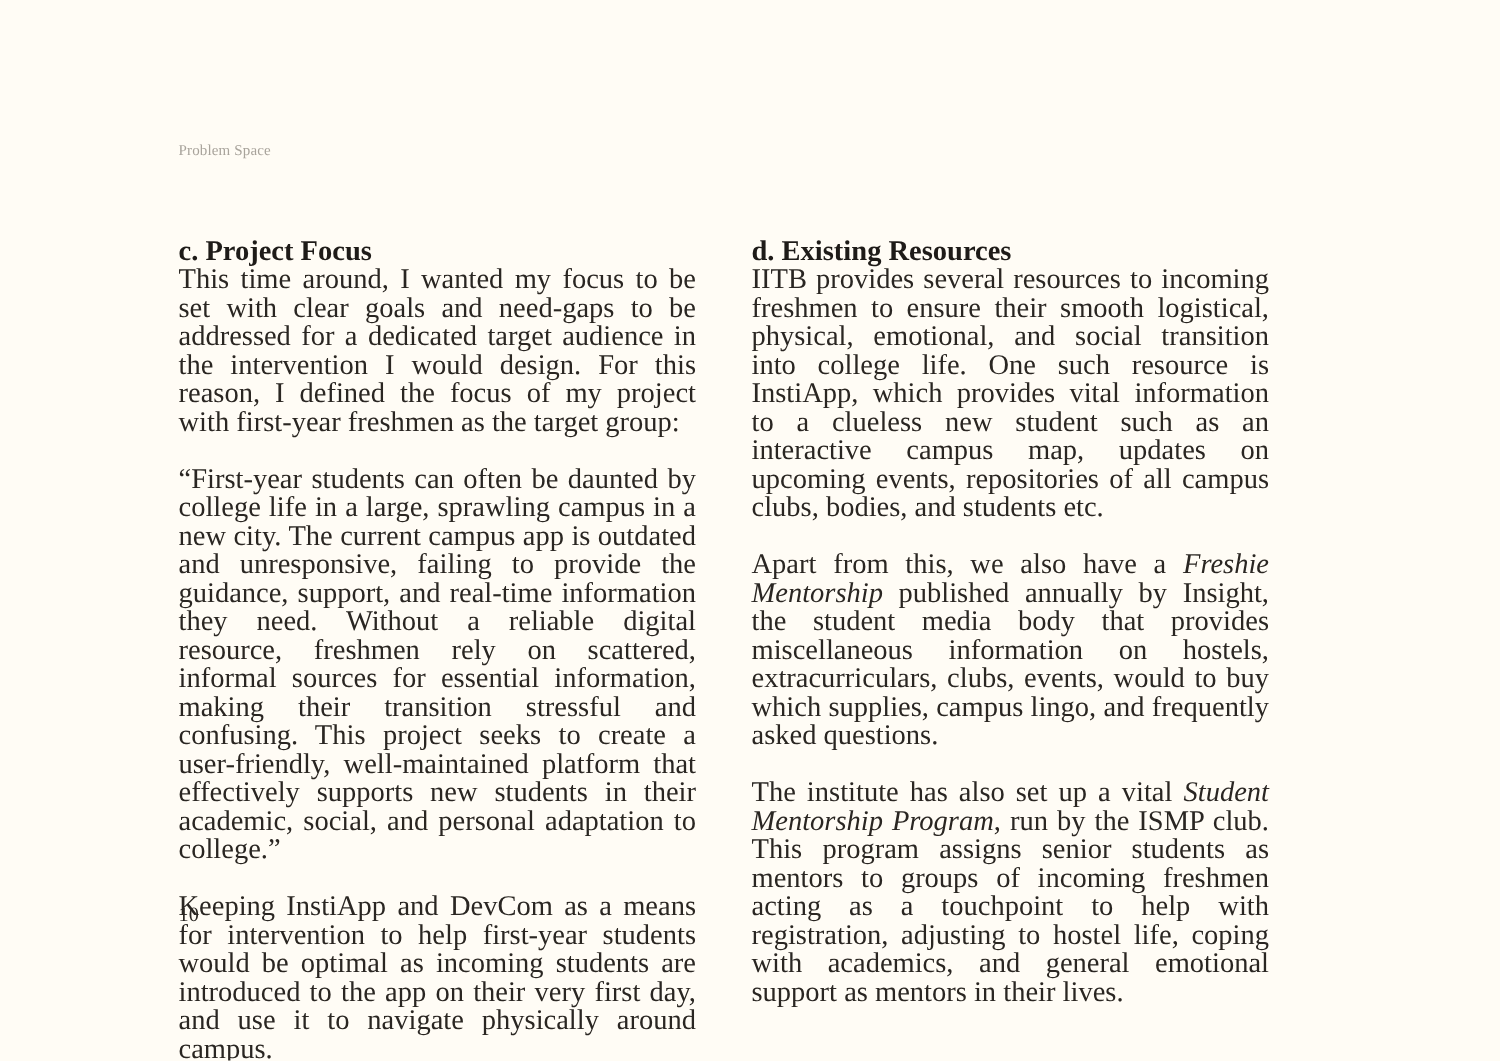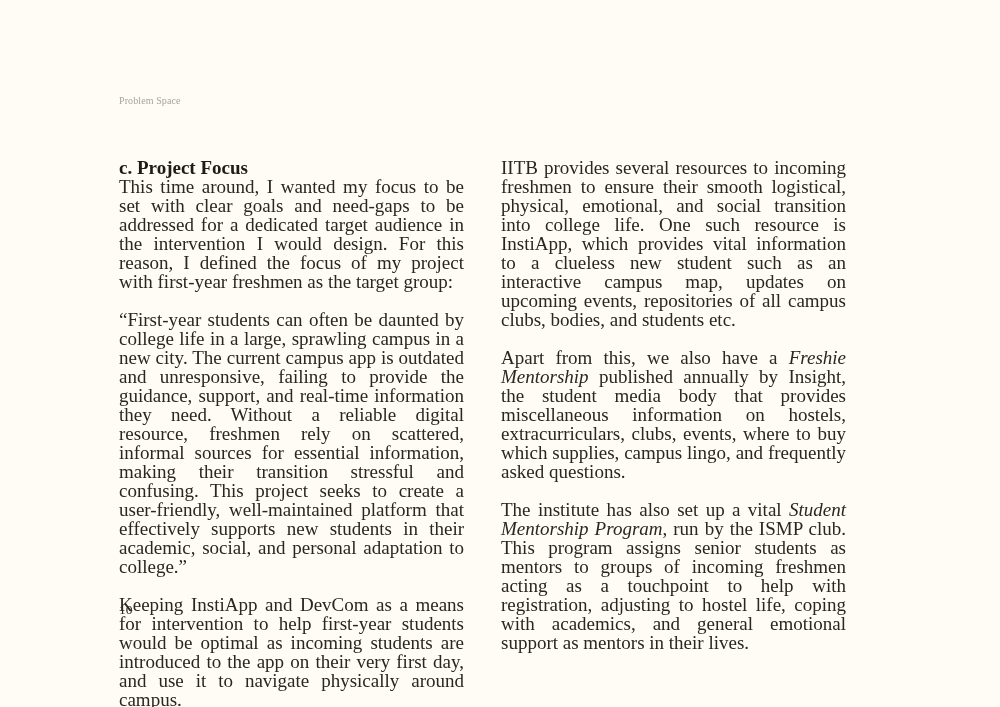--- a/index.html
+++ b/index.html
@@ -59,18 +59,19 @@
 <div class="running-header">Problem Space</div>
 
 <div class="column col-left">
   <p class="section-heading">c. Project Focus</p>
   <p class="para">This time around, I wanted my focus to be set with clear goals and need-gaps to be addressed for a dedicated target audience in the intervention I would design. For this reason, I defined the focus of my project with first-year freshmen as the target group:</p>
   <p class="para">“First-year students can often be daunted by college life in a large, sprawling campus in a new city. The current campus app is outdated and unresponsive, failing to provide the guidance, support, and real-time information they need. Without a reliable digital resource, freshmen rely on scattered, informal sources for essential information, making their transition stressful and confusing. This project seeks to create a user-friendly, well-maintained platform that effectively supports new students in their academic, social, and personal adaptation to college.”</p>
   <p class="para last">Keeping InstiApp and DevCom as a means for intervention to help first-year students would be optimal as incoming students are introduced to the app on their very first day, and use it to navigate physically around campus.</p>
 </div>
 
 <div class="column col-right">
+  <p class="section-heading">d. Existing Resources</p>
   <p class="para">IITB provides several resources to incoming freshmen to ensure their smooth logistical, physical, emotional, and social transition into college life. One such resource is InstiApp, which provides vital information to a clueless new student such as an interactive campus map, updates on upcoming events, repositories of all campus clubs, bodies, and students etc.</p>
-  <p class="para"><span>Apart from this, we also have a </span><em>Freshie Mentorship</em><span> published annually by Insight, the student media body that provides miscellaneous information on hostels, extracurriculars, clubs, events, where to buy which supplies, campus lingo, and frequently asked questions.</span></p>
+  <p class="para"><span>Apart from this, we also have a </span><em>Freshie Mentorship</em><span> published annually by Insight, the student media body that provides miscellaneous information on hostels, extracurriculars, clubs, events, would to buy which supplies, campus lingo, and frequently asked questions.</span></p>
   <p class="para last"><span>The institute has also set up a vital </span><em>Student Mentorship Program</em><span>, run by the ISMP club. This program assigns senior students as mentors to groups of incoming freshmen acting as a touchpoint to help with registration, adjusting to hostel life, coping with academics, and general emotional support as mentors in their lives.</span></p>
 </div>
 
 <div class="page-number">10</div>
 
 </body></html>

